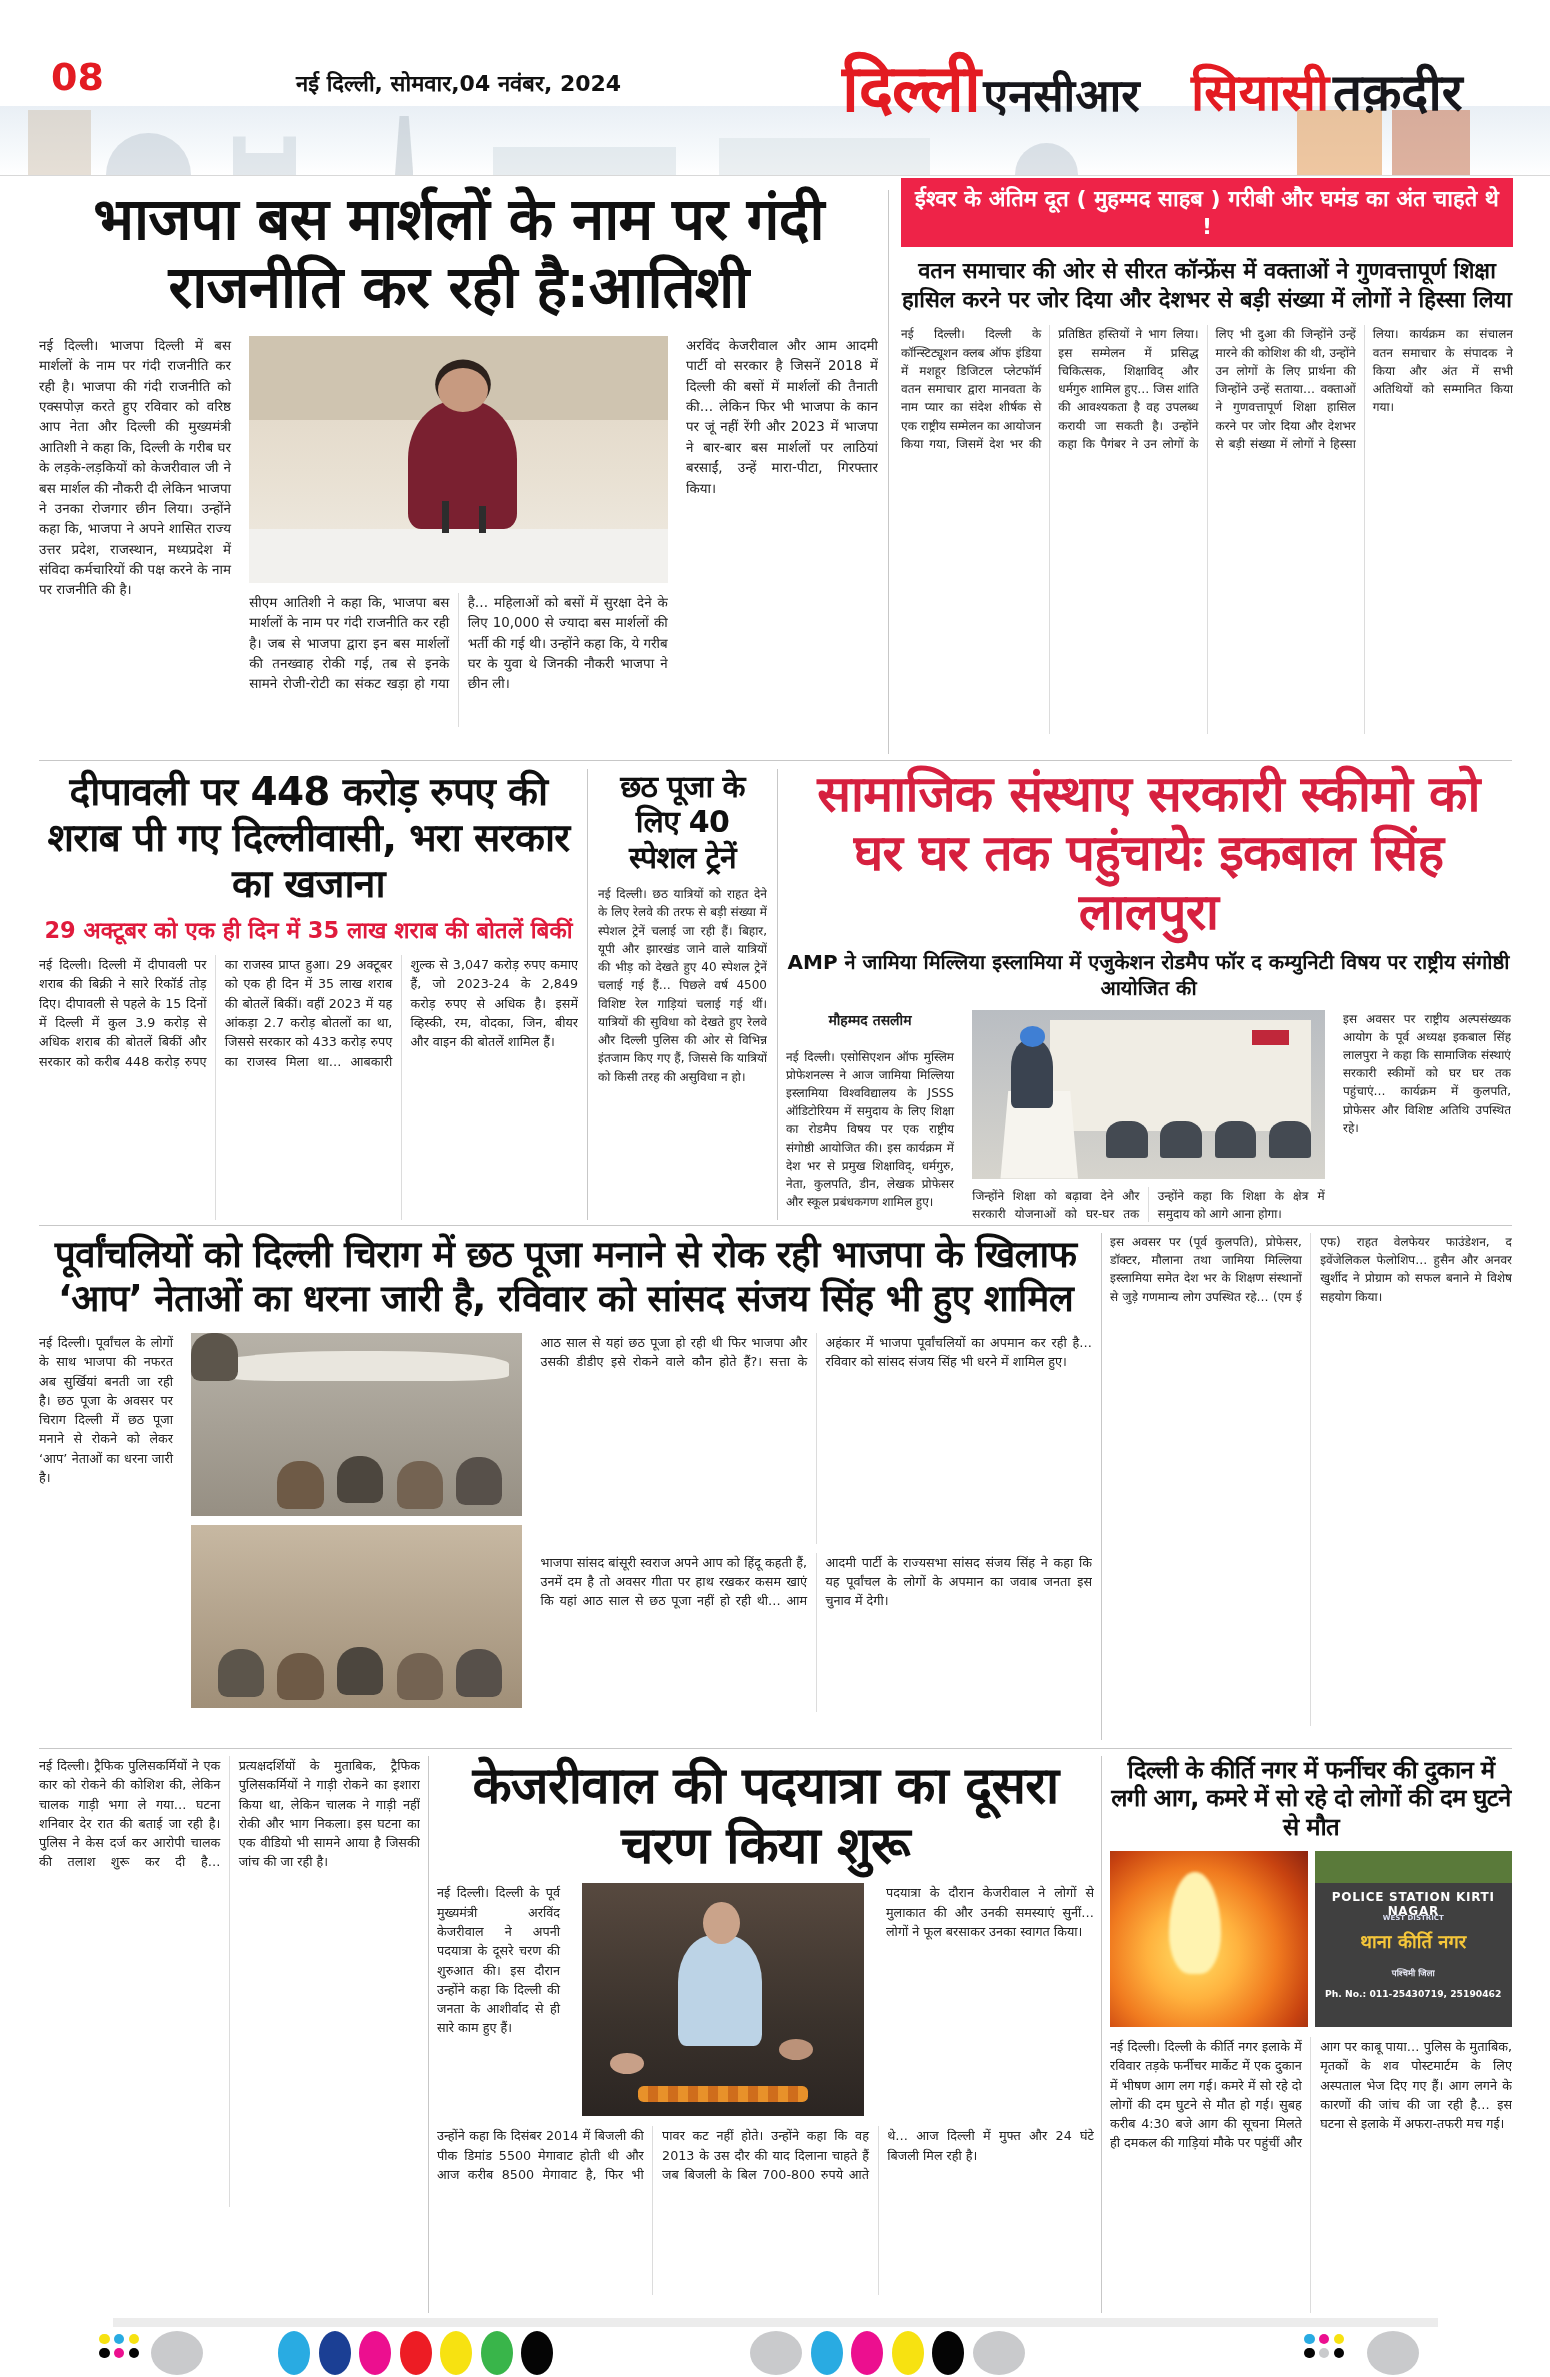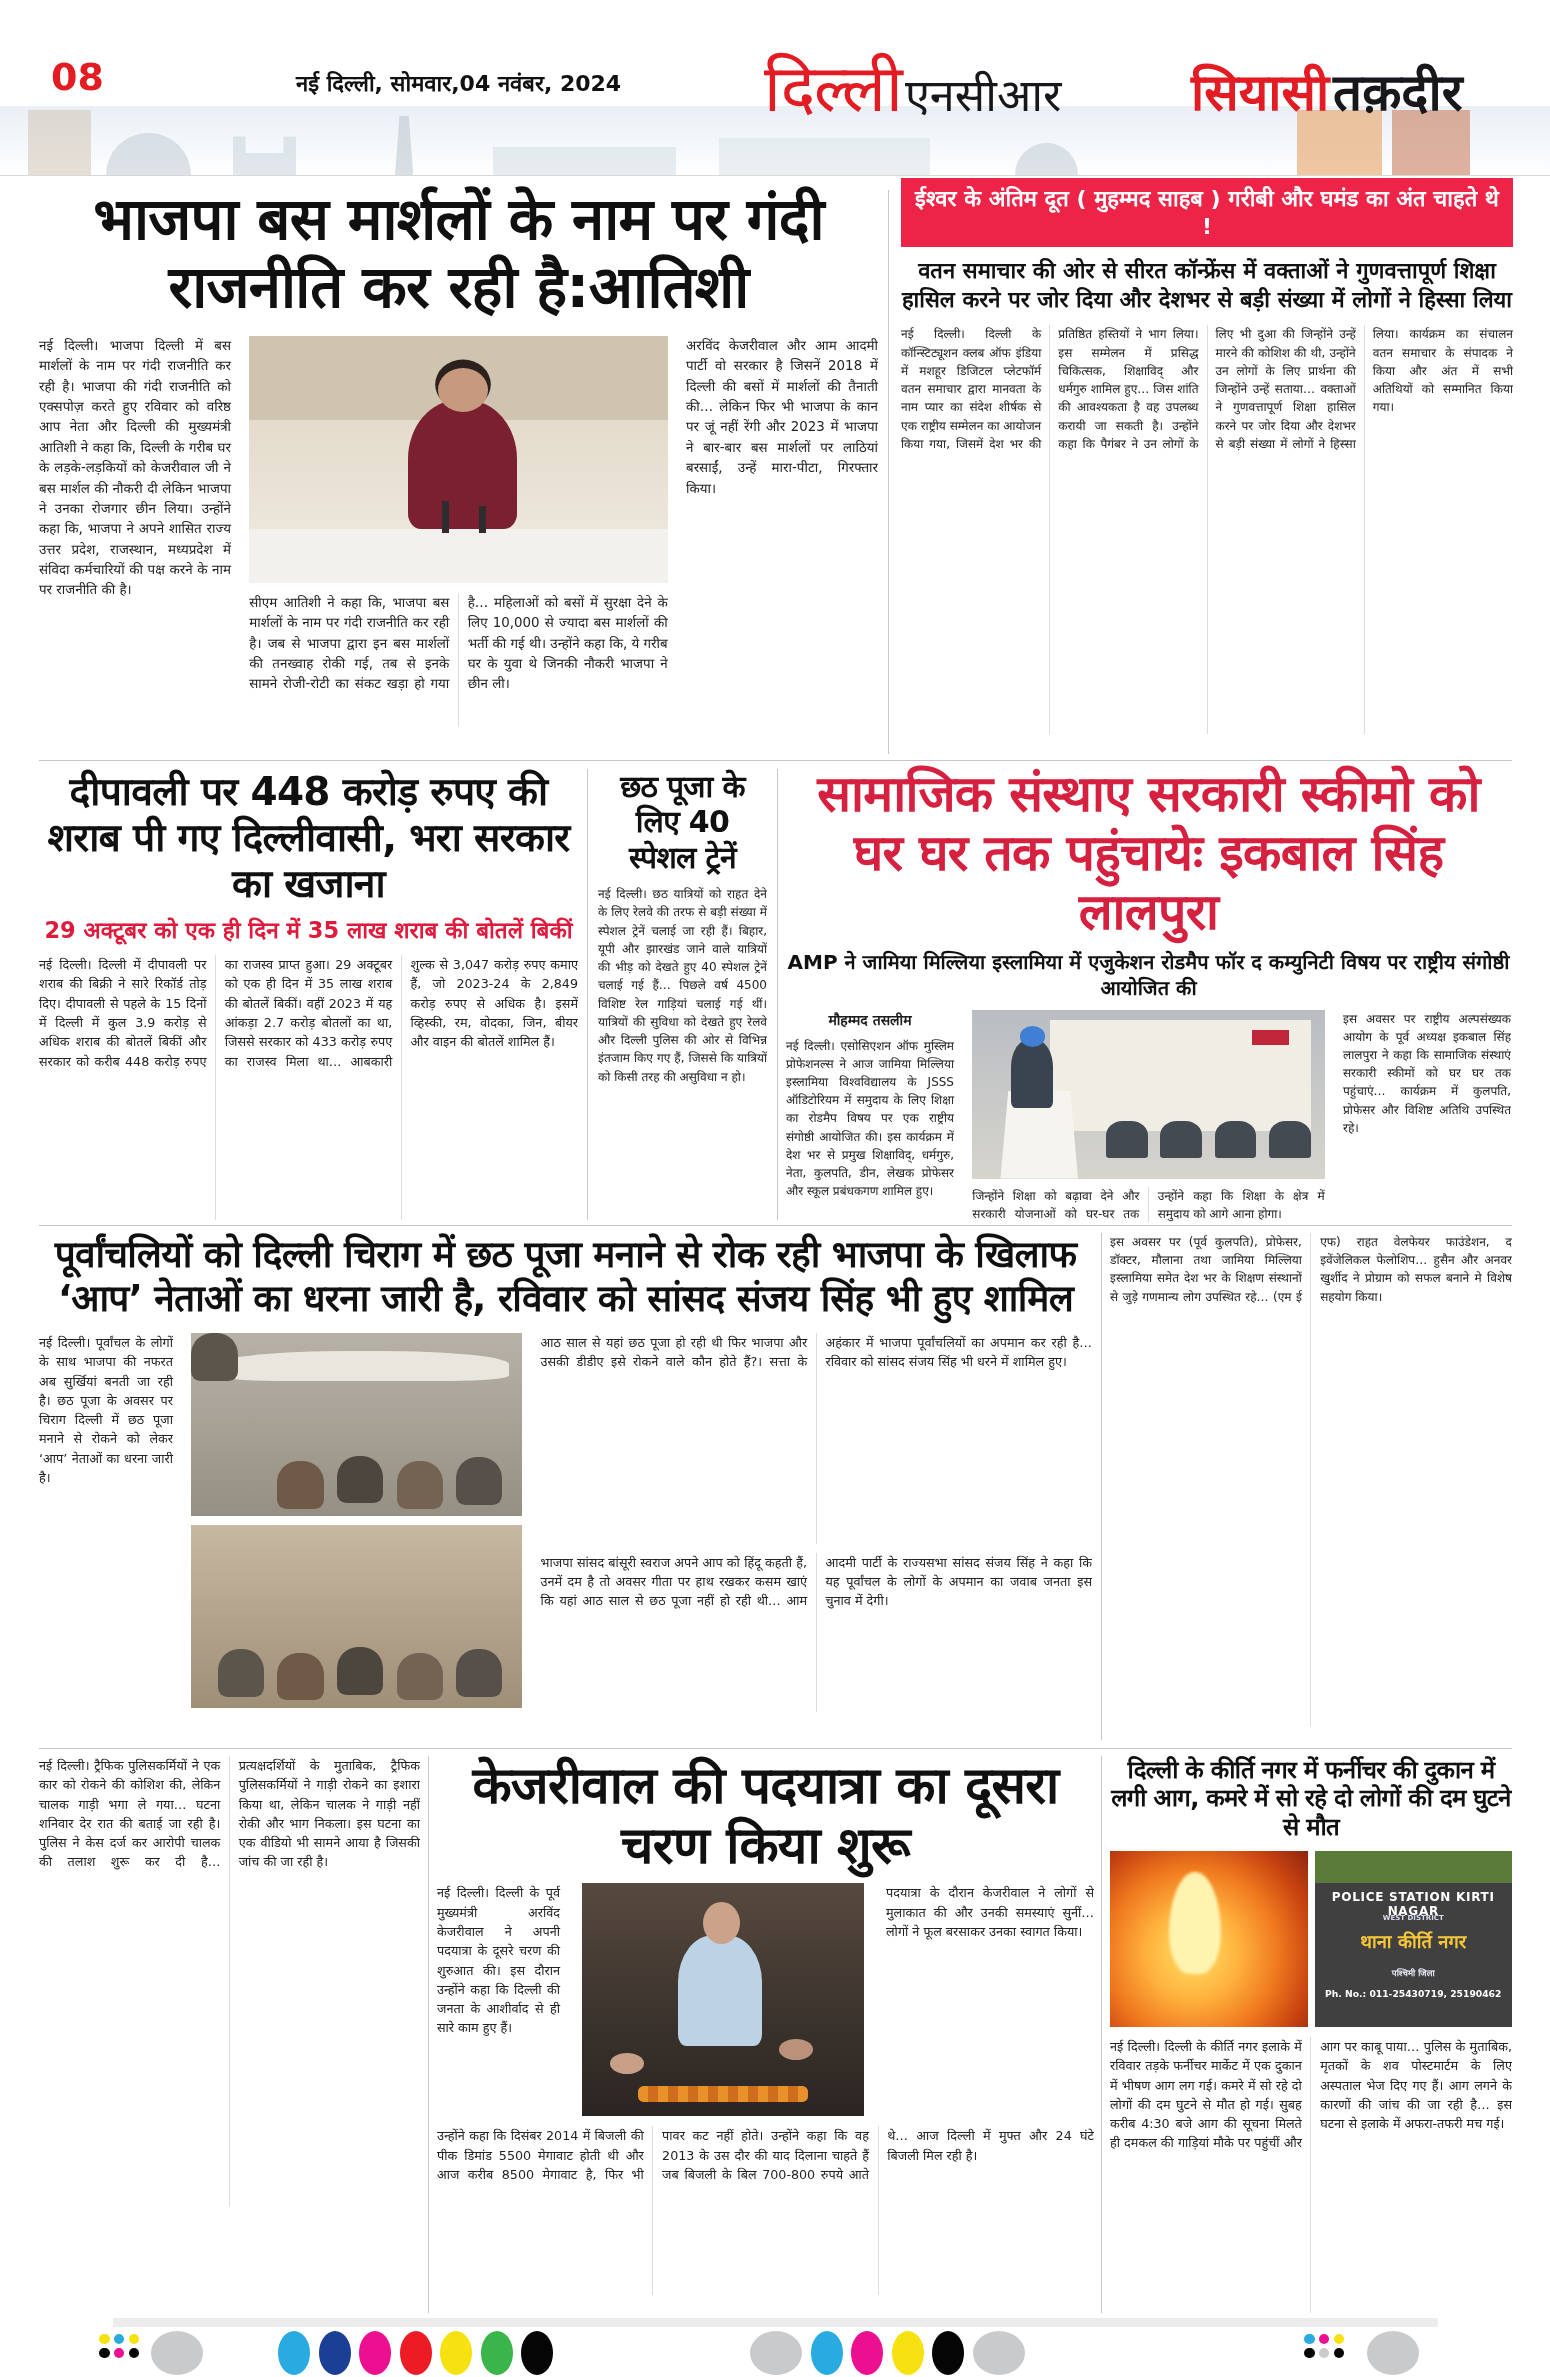--- a/index.html
+++ b/index.html
@@ -6,21 +6,21 @@
   html,body { background:#d9d9d9; }
   .page {
     position:relative; width:1550px; height:2377px; margin:0 auto;
     background:#ffffff; overflow:hidden;
     font-family:"DejaVu Sans","Liberation Sans",sans-serif; color:#1c1c1c;
   }
 
   
   .page-number { position:absolute; left:51px; top:55px; font-size:38px; font-weight:bold; color:#e31b22; }
   .dateline    { position:absolute; left:296px; top:67px; font-size:22px; font-weight:bold; color:#111; }
-  .masthead    { position:absolute; left:764px; top:42px; font-weight:normal; z-index:5; white-space:nowrap; }
+  .masthead    { position:absolute; left:842px; top:42px; font-weight:bold; z-index:5; white-space:nowrap; }
   .masthead .t-red  { font-size:65px; color:#e31b22; letter-spacing:-1.4px; }
   .masthead .t-dark { font-size:45px; color:#17171c; }
   .tagline     { position:absolute; left:1191px; top:55px; font-weight:bold; z-index:5; white-space:nowrap; }
   .tagline .t-red  { font-size:51px; color:#e31b22; }
   .tagline .t-dark { font-size:51px; color:#17171c; }
 
   
   .banner-strip { position:absolute; left:0; top:106px; width:1550px; height:70px;
     background:linear-gradient(180deg,#e9eff5 0%,#f7fafc 70%,#ffffff 100%);
     border-bottom:1.4px solid #d8d8d8; overflow:hidden; }
@@ -38,21 +38,21 @@
   
   .art { position:absolute; overflow:hidden; }
   .headline { font-weight:bold; color:#101010; text-align:center; line-height:1.18; letter-spacing:-0.7px; }
   .crimson { color:#d6203f; }
   .body { font-size:12.7px; line-height:1.52; text-align:justify; color:#222; }
   .body-lg { font-size:13.4px; }
   .cols-2 { column-count:2; column-gap:18.3px; column-rule:0.7px solid #dcdcdc; }
   .cols-3 { column-count:3; column-gap:18.3px; column-rule:0.7px solid #dcdcdc; }
   .cols-4 { column-count:4; column-gap:17px; column-rule:0.7px solid #dcdcdc; }
   .art-flex { display:flex; gap:18.3px; }
-  .byline { font-weight:bold; text-align:center; font-size:14px; margin-bottom:8px; }
+  .byline { font-weight:bold; text-align:center; font-size:14px; margin-bottom:19px; }
   .kicker { font-weight:bold; text-align:center; line-height:1.3; color:#111; }
   .red-banner { background:#ee2348; color:#ffffff; font-weight:bold; text-align:center;
     font-size:22px; line-height:1.25; padding:7px 11.3px; }
   .red-subhead { color:#e01a3c; font-weight:bold; text-align:center; font-size:22.5px; margin:7px 0 10px; }
 
   .hrule { position:absolute; height:0.7px; background:#c7c7c7; }
   .vrule { position:absolute; width:0.7px; background:#c7c7c7; }
 
   
   .photo { position:relative; overflow:hidden; background:#cfcfcf; }

